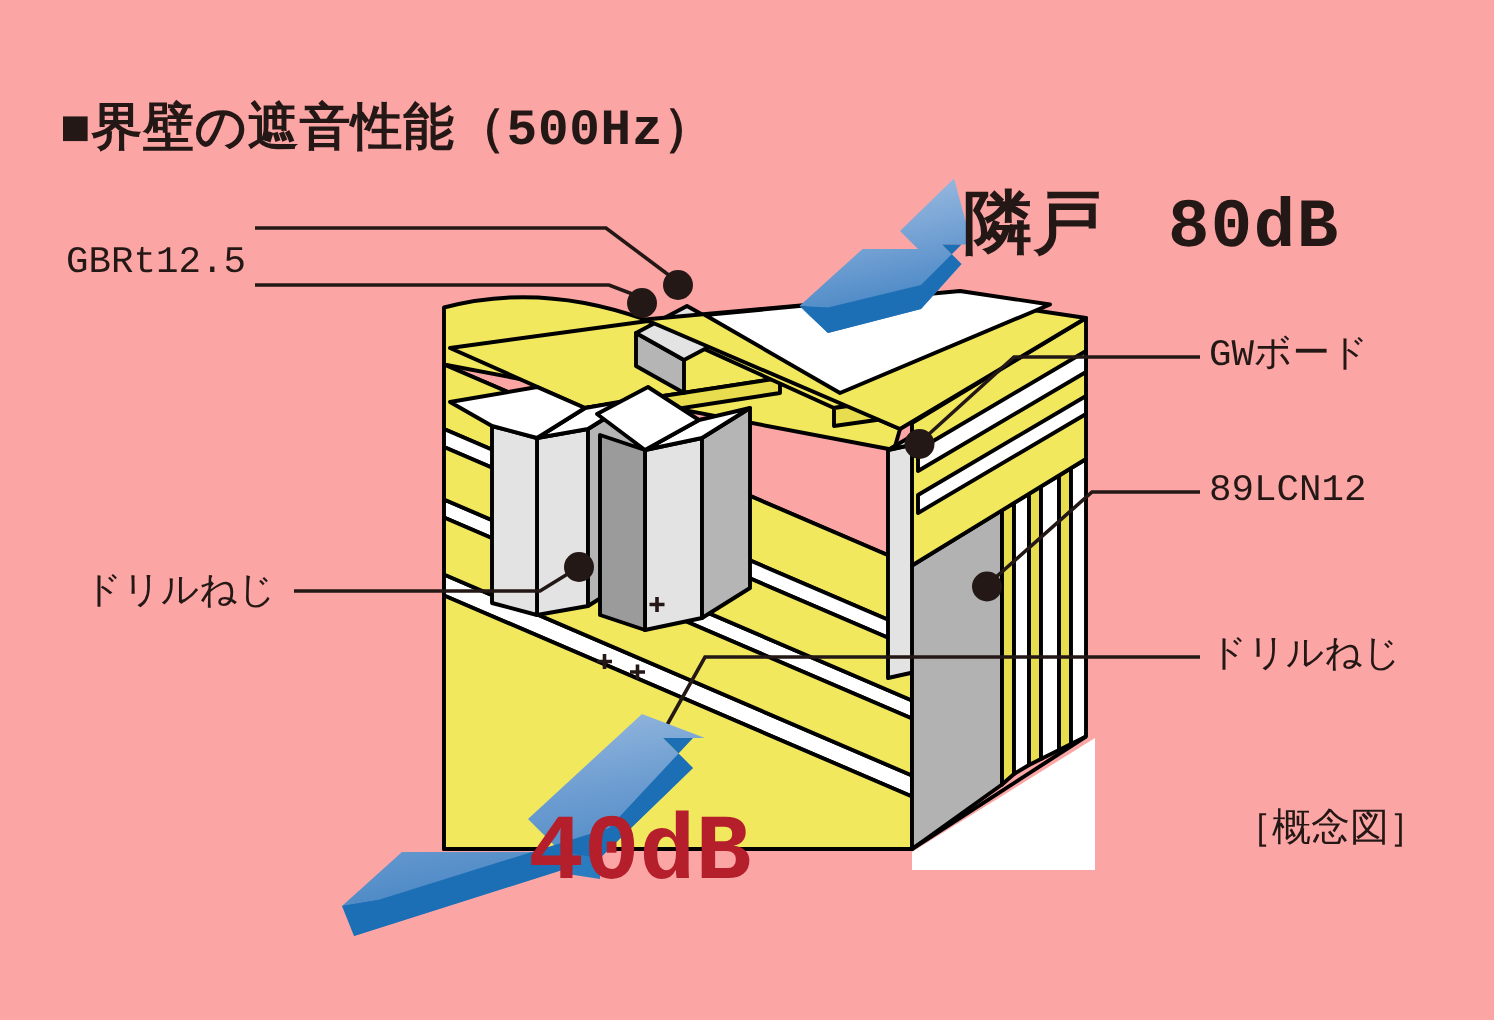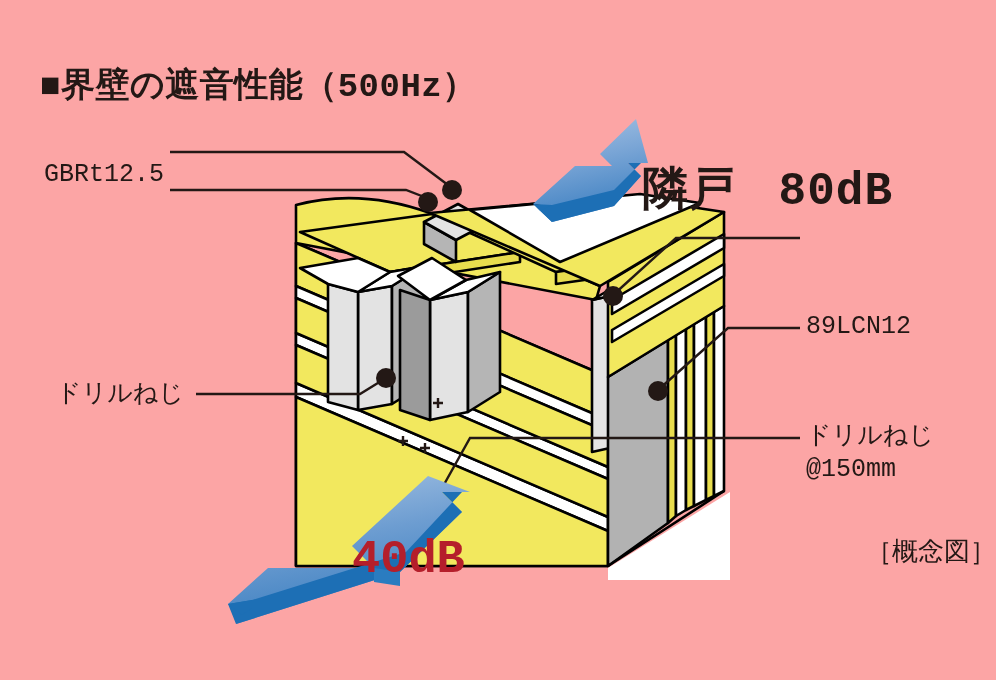--- a/index.html
+++ b/index.html
@@ -31,39 +31,38 @@
     font-size: 25px;
     line-height: 1.32;
     white-space: nowrap;
   }
   #lbl-gbr125 { left: 44px;  top: 135px; margin-top: 23px; }
   #lbl-gbr15  { left: 66px;  top: 172px; }
   #lbl-gw     { left: 806px; top: 220px; }
   #lbl-89     { left: 806px; top: 310px; }
   #lbl-drill300 { left: 56px;  top: 378px; }
   #lbl-drill150 { left: 806px; top: 420px; }
-  #lbl-concept  { left: 822px; top: 536px; font-size: 26px; margin-left: 44px; }
+  #lbl-concept  { left: 822px; top: 536px; font-size: 26px; }
 
   .big-tag {
     position: absolute;
     font-weight: bold;
     color: #231815;
     white-space: nowrap;
   }
   #tag-rinko {
     left: 642px;
     top: 118px;
     font-size: 46px;
     letter-spacing: 1px;
-    margin-top: 40px;
   }
   #tag-40db {
     left: 352px;
     top: 533px;
-    font-size: 47px;
+    font-size: 62px;
     font-weight: bold;
     color: #b51f2b;
     letter-spacing: 0px;
   }
   svg.art {
     position: absolute;
     left: 0;
     top: 0;
   }
 </style>
@@ -206,32 +205,31 @@
       <polygon fill="#1d6fb5" points="228,604 236,624 400,572 462,512 442,492 462,492 406,552 252,600"></polygon>
       <polygon fill="#1d6fb5" points="228,604 242,615 252,608 252,600"></polygon>
       <polygon fill="#2a7cc0" points="374,568 400,572 400,586 374,582"></polygon>
     </g>
   </svg>
 
   <div class="lbl" id="lbl-gbr125">GBRt12.5</div>
 
 
   <div class="lbl" id="lbl-gw">
-    <br>
+    <span>GWボード</span><br>
   </div>
 
   <div class="lbl" id="lbl-89">89LCN12</div>
 
   <div class="lbl" id="lbl-drill300">
     <span>ドリルねじ</span><br>
   </div>
 
   <div class="lbl" id="lbl-drill150">
     <span>ドリルねじ</span><br>
-    <span>@150mm</span>
   </div>
 
   <div class="lbl" id="lbl-concept">［概念図］</div>
 
   <div class="big-tag" id="tag-rinko">
     <span>隣戸</span>
     <span style="display:inline-block;width:14px"></span><span>80dB</span>
   </div>
 
   <div class="big-tag" id="tag-40db">40dB</div>

